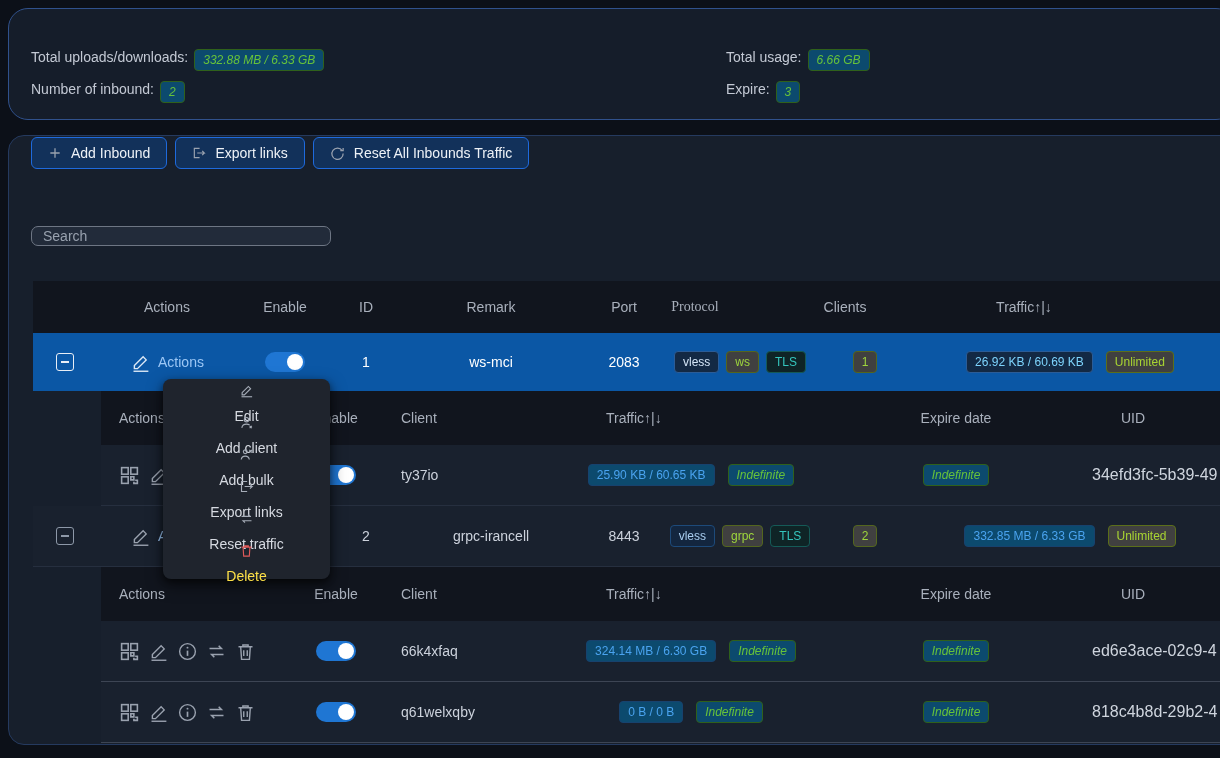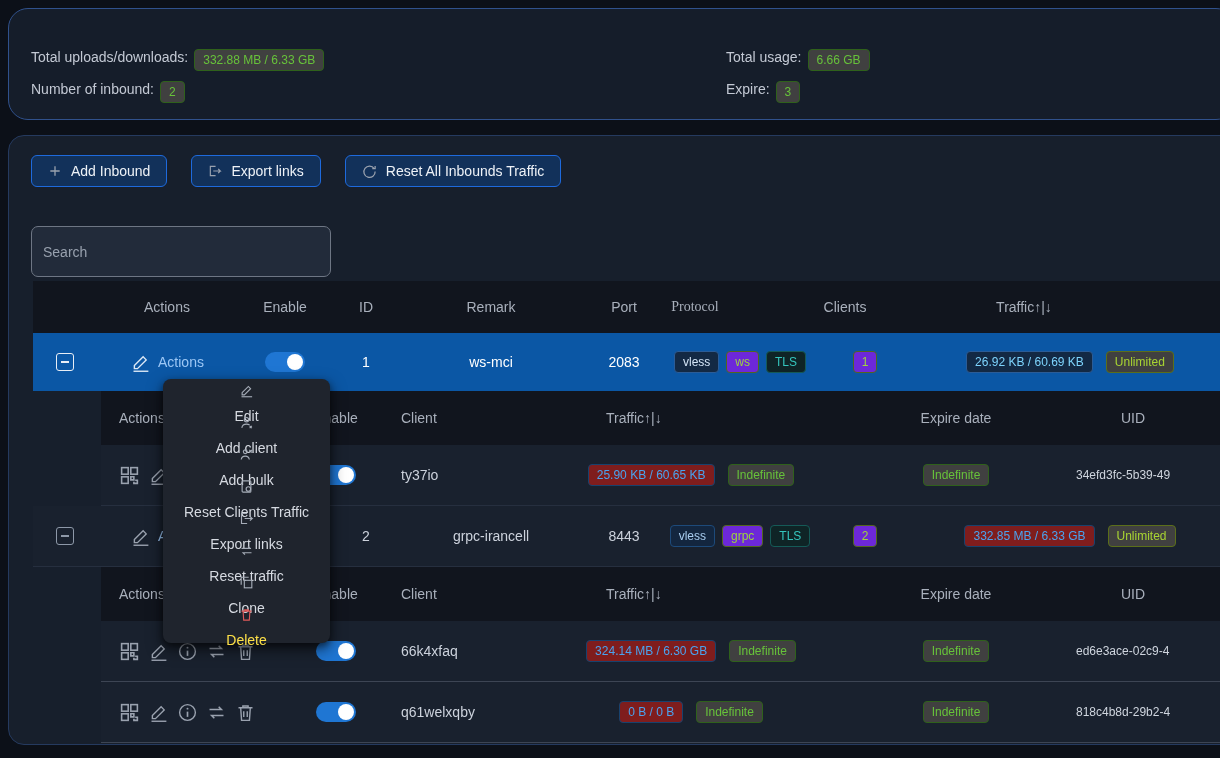--- a/index.html
+++ b/index.html
@@ -9,38 +9,38 @@
     font-family:"Liberation Sans", sans-serif;
     -webkit-font-smoothing:antialiased;
   }
   .card{position:absolute;background:#151d2a;border:1px solid #30518c;box-sizing:border-box;}
   #stats-card{left:8px;top:8px;width:1228px;height:112px;border-radius:20px;}
   #main-card{left:8px;top:135px;width:1228px;height:610px;border-radius:16px;border-color:#253a5f;background:#171f2c;}
   .stat-line{position:absolute;display:flex;align-items:flex-start;gap:6px;font-size:14px;color:#c3c9d4;white-space:nowrap;}
 
   
   .tag{display:inline-flex;align-items:center;box-sizing:border-box;height:22px;padding:0 8px;font-size:12px;border-radius:4px;border:1px solid;white-space:nowrap;line-height:20px;}
-  .tag-green{color:#67c23a;border-color:#2f611b;background:#404040;}
+  .tag-green{color:#67c23a;border-color:#2f611b;background:#0c4a6e;font-style:italic;}
   .tag-lime{color:#a8d432;border-color:#5b6f1a;background:#404040;}
-  .tag-olive{color:#9ed63c;border-color:#53661e;background:#6d28d9;}
+  .tag-olive{color:#9ed63c;border-color:#53661e;background:#404040;}
   .tag-teal{color:#34c5bd;border-color:#155a57;background:#0f2426;}
-  .tag-blue{color:#4aa3ef;border-color:#17426e;background:#7f1d1d;}
+  .tag-blue{color:#4aa3ef;border-color:#17426e;background:#0c4a6e;}
   .tag-vless{color:#a8cdf0;border-color:#1d4a7a;background:#13263f;}
   .row-selected .tag-vless{color:#d4e5f7;border-color:#2b5c97;background:#132944;}
   .row-selected .tag-blue{color:#7dd3fc;border-color:#2b5c97;background:#132944;}
 
   
-  #toolbar{position:absolute;left:22px;top:19px;display:flex;gap:24px;}
+  #toolbar{position:absolute;left:22px;top:1px;display:flex;gap:8px;}
   .btn{display:inline-flex;align-items:center;gap:9px;height:32px;padding:0 16px;
        background:#12315a;border:1px solid #1e6add;border-radius:6px;color:#eef2f7;
        font-size:14px;cursor:pointer;white-space:nowrap;}
   .btn svg{flex:0 0 auto;}
 
   
-  #search-input{position:absolute;left:22px;top:90px;width:300px;height:51px;box-sizing:border-box;
+  #search-input{position:absolute;left:22px;top:90px;width:300px;height:20px;box-sizing:border-box;
     background:#222b3a;border:1px solid #6e7684;border-radius:7px;color:#dfe4ec;
     font-size:14px;padding:0 11px;outline:none;font-family:"Liberation Sans",sans-serif;}
   #search-input::placeholder{color:#98a1ae;}
 
   
   #table{position:absolute;left:24px;top:145px;width:1188px;overflow:hidden;}
   .main-grid{display:grid;grid-template-columns:64px 140px 96px 66px 184px 82px 150px 100px 310px;width:1192px;}
   .th,.td{display:flex;align-items:center;justify-content:center;font-size:14px;box-sizing:border-box;}
   .thead{background:#11151e;color:#a9b0bc;height:52px;}
   .thead .th{height:52px;}
@@ -79,21 +79,21 @@
 
   
   #context-menu{position:absolute;left:163px;top:379px;width:167px;z-index:30;
     background:#1f242d;border-radius:8px;padding:4px 0;
     box-shadow:0 6px 16px rgba(0,0,0,.55), 0 3px 6px rgba(0,0,0,.4);}
   .menu-item{height:32px;display:flex;align-items:center;gap:10px;padding:0 13px;
     font-size:14px;color:#d6dae1;cursor:pointer;white-space:nowrap;flex-direction:column;}
   .menu-item .icon{color:#a6adb8;}
   .menu-item.danger{color:#fde047;}
   .menu-item.danger .icon{color:#e05a5a;}
-  .uid-text{font-size:12px;color:#cfd5de;white-space:nowrap;}
+  .uid-text{font-size:16px;color:#cfd5de;white-space:nowrap;margin-left:16px;}
 </style>
 </head>
 <body>
 
 <div class="card" id="stats-card">
   <div class="stat-line" style="left:22px;top:40px;">
     <span>Total uploads/downloads:</span>
     <span class="tag tag-green">332.88 MB / 6.33 GB</span>
   </div>
   <div class="stat-line" style="left:22px;top:72px;">
@@ -446,52 +446,34 @@
           <circle cx="10" cy="7.5" r="3"></circle>
           <path d="M3.5 20c.5-3.5 3-5.5 6.5-5.5s6 2 6.5 5.5"></path>
           <path d="M16.5 4.5 21 9M21 4.5 16.5 9"></path>
         </svg>
     </span>
     <span>Add bulk</span>
   </div>
   <div class="menu-item">
     <span class="icon">
       <svg width="15" height="15" viewBox="0 0 24 24" fill="none" stroke="currentColor" stroke-width="1.8">
-          <rect x="5" y="3" width="14" height="18" rx="1.5"></rect>
-          <circle cx="15" cy="16" r="3.6"></circle>
-        </svg>
-    </span>
-    <span>Reset Clients Traffic</span>
-  </div>
-  <div class="menu-item">
-    <span class="icon">
-      <svg width="15" height="15" viewBox="0 0 24 24" fill="none" stroke="currentColor" stroke-width="1.8">
           <path d="M13 4H4v16h9"></path>
           <path d="M9 12h12l-3.5-3.5M21 12l-3.5 3.5"></path>
         </svg>
     </span>
     <span>Export links</span>
   </div>
   <div class="menu-item">
     <span class="icon">
       <svg width="15" height="15" viewBox="0 0 24 24" fill="none" stroke="currentColor" stroke-width="1.8">
           <path d="M4 8.5h13.5l-3-3M20 15.5H6.5l3 3"></path>
         </svg>
     </span>
     <span>Reset traffic</span>
   </div>
-  <div class="menu-item">
-    <span class="icon">
-      <svg width="15" height="15" viewBox="0 0 24 24" fill="none" stroke="currentColor" stroke-width="1.8">
-          <rect x="8.5" y="8.5" width="12" height="12"></rect>
-          <path d="M15.5 3.5h-12v12"></path>
-        </svg>
-    </span>
-    <span>Clone</span>
-  </div>
   <div class="menu-item danger">
     <span class="icon">
       <svg width="15" height="15" viewBox="0 0 24 24" fill="none" stroke="currentColor" stroke-width="1.8">
           <path d="M4 6.5h16M9 6.5v-2h6v2M6.5 6.5 7.5 21h9l1-14.5"></path>
         </svg>
     </span>
     <span>Delete</span>
   </div>
 </div>
 

